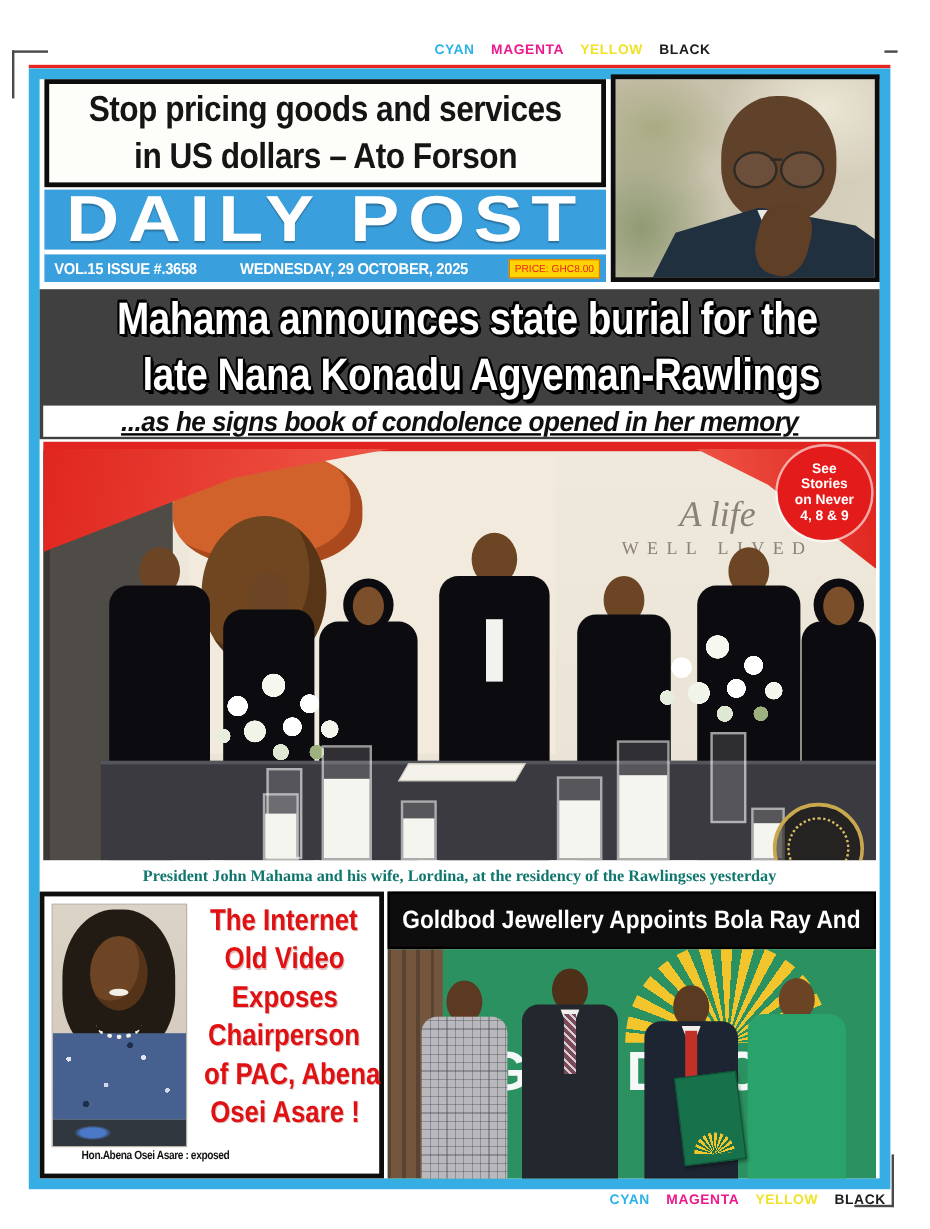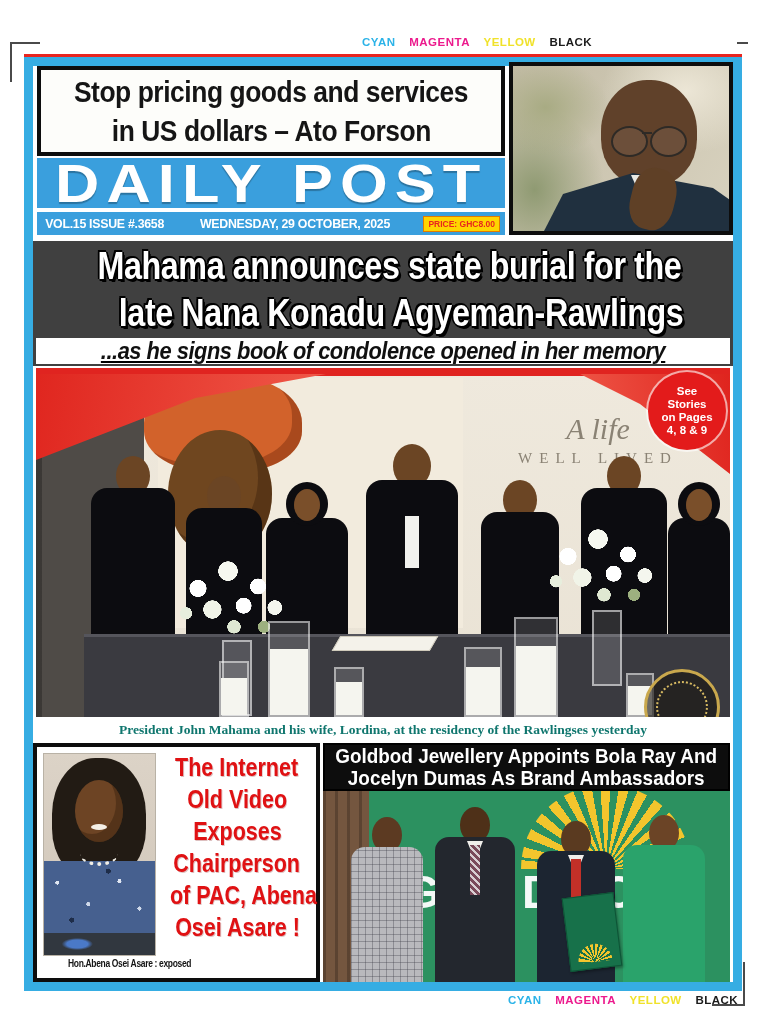--- a/index.html
+++ b/index.html
@@ -43,21 +43,21 @@
               clip-path:polygon(0 0,100% 0,50% 100%);}
   .ato .hand{position:absolute;left:118px;top:102px;width:44px;height:62px;background:#5f4026;border-radius:42%;transform:rotate(14deg);}
 
   
   .masthead{left:37px;top:158px;width:468px;height:50px;background:#3a9fdd;display:flex;align-items:center;justify-content:center;overflow:hidden;}
   .masthead .t{font-size:52px;font-weight:900;color:#fff;letter-spacing:6px;line-height:50px;
                transform:scale(1.18,1.04);text-shadow:0 2px 1px rgba(0,0,0,.28);}
   .volbar{left:37px;top:210px;width:468px;height:25px;background:#3a9fdd;border-top:2px solid #fff;box-sizing:border-box;
           display:flex;align-items:center;justify-content:space-between;padding:0 5px;}
   .volbar .w{color:#fff;font-size:13px;font-weight:900;letter-spacing:-.3px;}
-  .price{background:#ffd400;color:#e8251f;font-size:8.5px;font-weight:700;padding:2px 4px;border:1px solid #e07b00;white-space:nowrap;}
+  .price{background:#ffd400;color:#e8251f;font-size:8.5px;font-weight:400;padding:2px 4px;border:1px solid #e07b00;white-space:nowrap;}
 
   
   .lead{left:33px;top:241px;width:700px;height:125px;background:#404040;box-sizing:border-box;text-align:right;overflow:hidden;}
   .lead .h{color:#fff;font-size:38px;font-weight:900;line-height:47px;letter-spacing:-.5px;
            text-shadow:2px 0 0 #000,-2px 0 0 #000,0 2px 0 #000,0 -2px 0 #000,2px 2px 0 #000,-2px -2px 0 #000,3px 3px 0 #000;}
   .subbar{margin:1px 3px 3px 3px;height:26px;background:#fff;display:flex;align-items:center;justify-content:center;text-decoration:underline;}
   .subbar .s{color:#101010;font-size:23px;font-weight:900;font-style:italic;letter-spacing:-.5px;}
 
   
   .mainphoto{left:36px;top:368px;width:694px;height:349px;overflow:hidden;background:linear-gradient(#efe9dd,#e9e2d4);}
@@ -279,21 +279,21 @@
 
     <div class="seal">
         <div class="ring"></div>
         <div class="inner"></div>
       </div>
   </div>
 
   <div class="abs badge">
     <div>See</div>
     <div>Stories</div>
-    <div>on Pages</div>
+    <div>on Never</div>
     <div>4, 8 &amp; 9</div>
   </div>
 
   <div class="abs caption">President John Mahama and his wife, Lordina, at the residency of the Rawlingses yesterday</div>
 
   <div class="abs pacbox">
     <div class="pacphoto">
       <div class="pac-hair"></div>
       <div class="pac-face"></div>
       <div class="pac-smile"></div>
@@ -308,21 +308,20 @@
       <div><span class="cond" style="transform:scaleX(.86);">Exposes</span></div>
       <div><span class="cond" style="transform:scaleX(.86);">Chairperson</span></div>
       <div><span class="cond" style="transform:scaleX(.86);">of PAC, Abena</span></div>
       <div><span class="cond" style="transform:scaleX(.86);">Osei Asare !</span></div>
     </div>
   </div>
 
   <div class="abs goldbox">
     <div class="goldhead">
       <div><span class="cond" style="transform:scaleX(.9);">Goldbod Jewellery Appoints Bola Ray And</span></div>
-      <div><span class="cond" style="transform:scaleX(.9);">Jocelyn Dumas As Brand Ambassadors</span></div>
     </div>
     <div class="goldphoto">
       <div class="wood"></div>
       <div class="fan"></div>
       <div class="brand">GOLDBOD</div>
       <div class="gp" style="left:28px;top:26px;width:72px;height:165px;">
         <div class="head" style="background:#5c3a22;"></div>
           <div class="body check"></div>
       </div>
       <div class="gp" style="left:112px;top:16px;width:80px;height:175px;">

